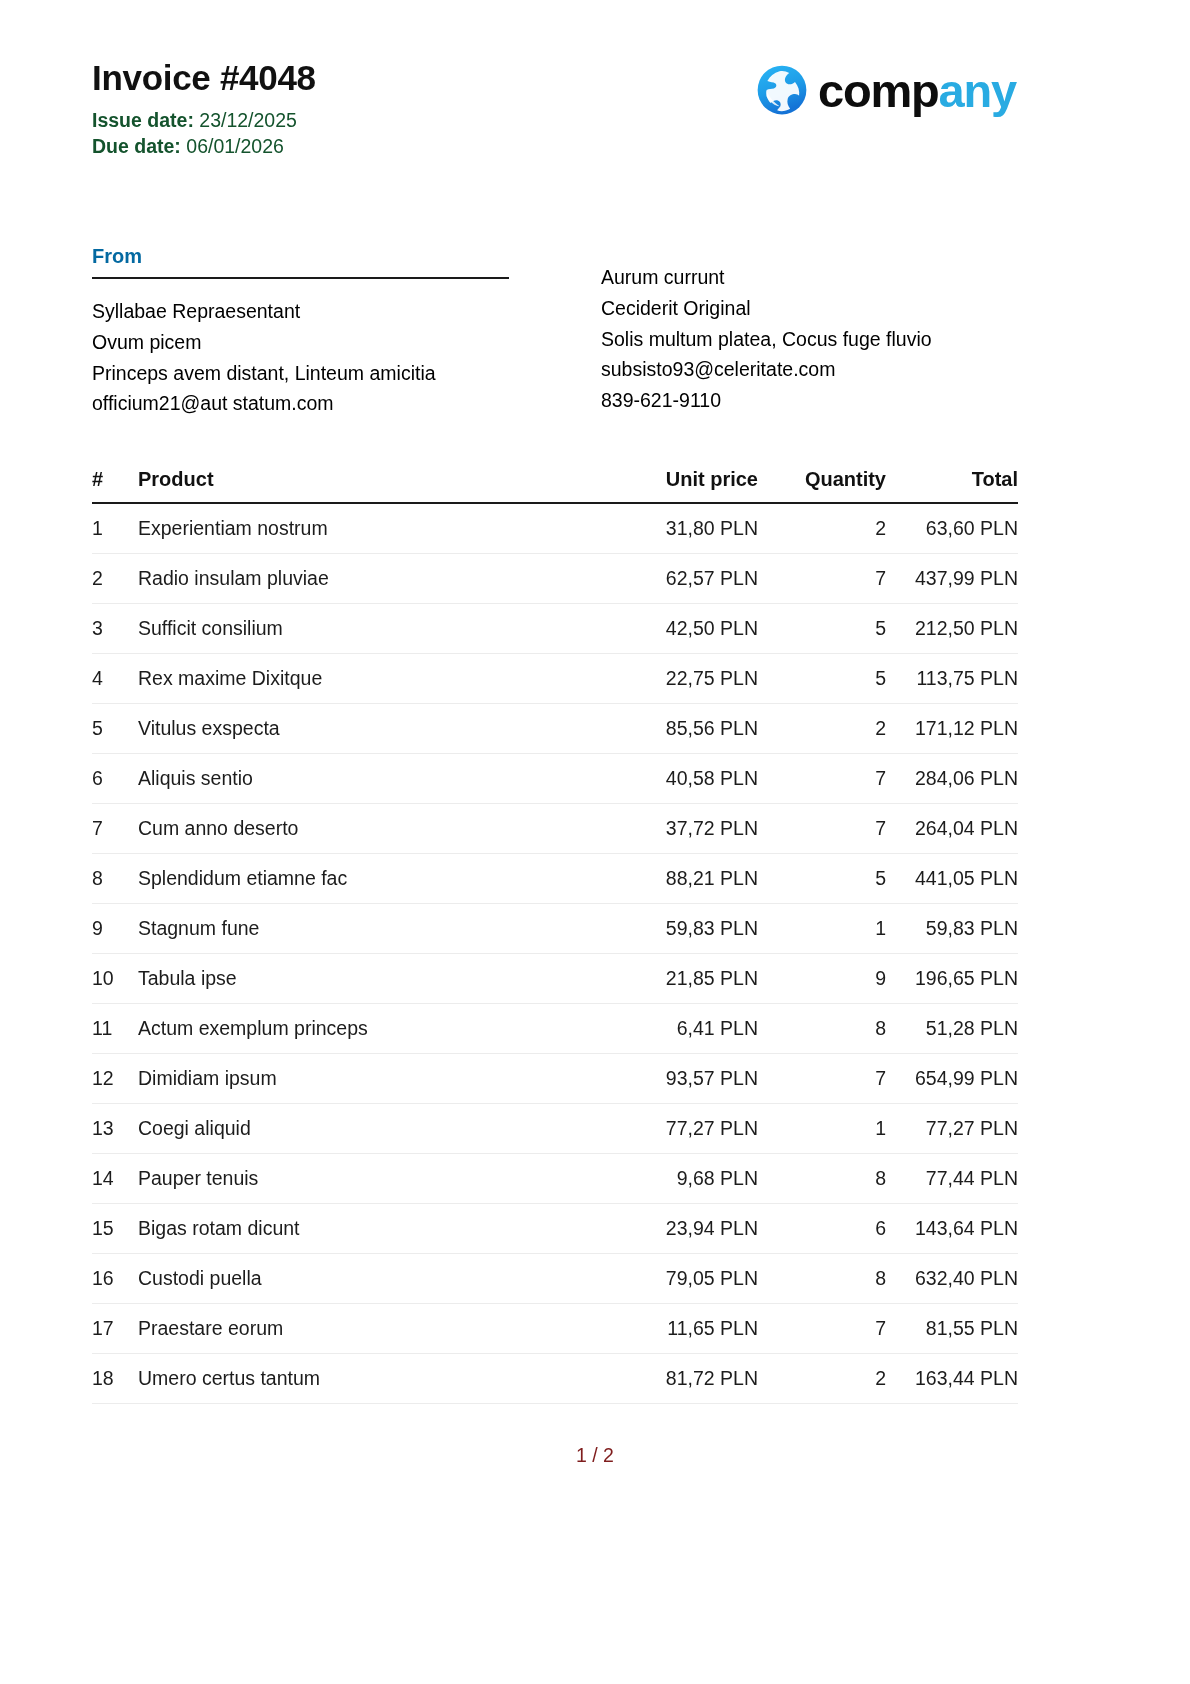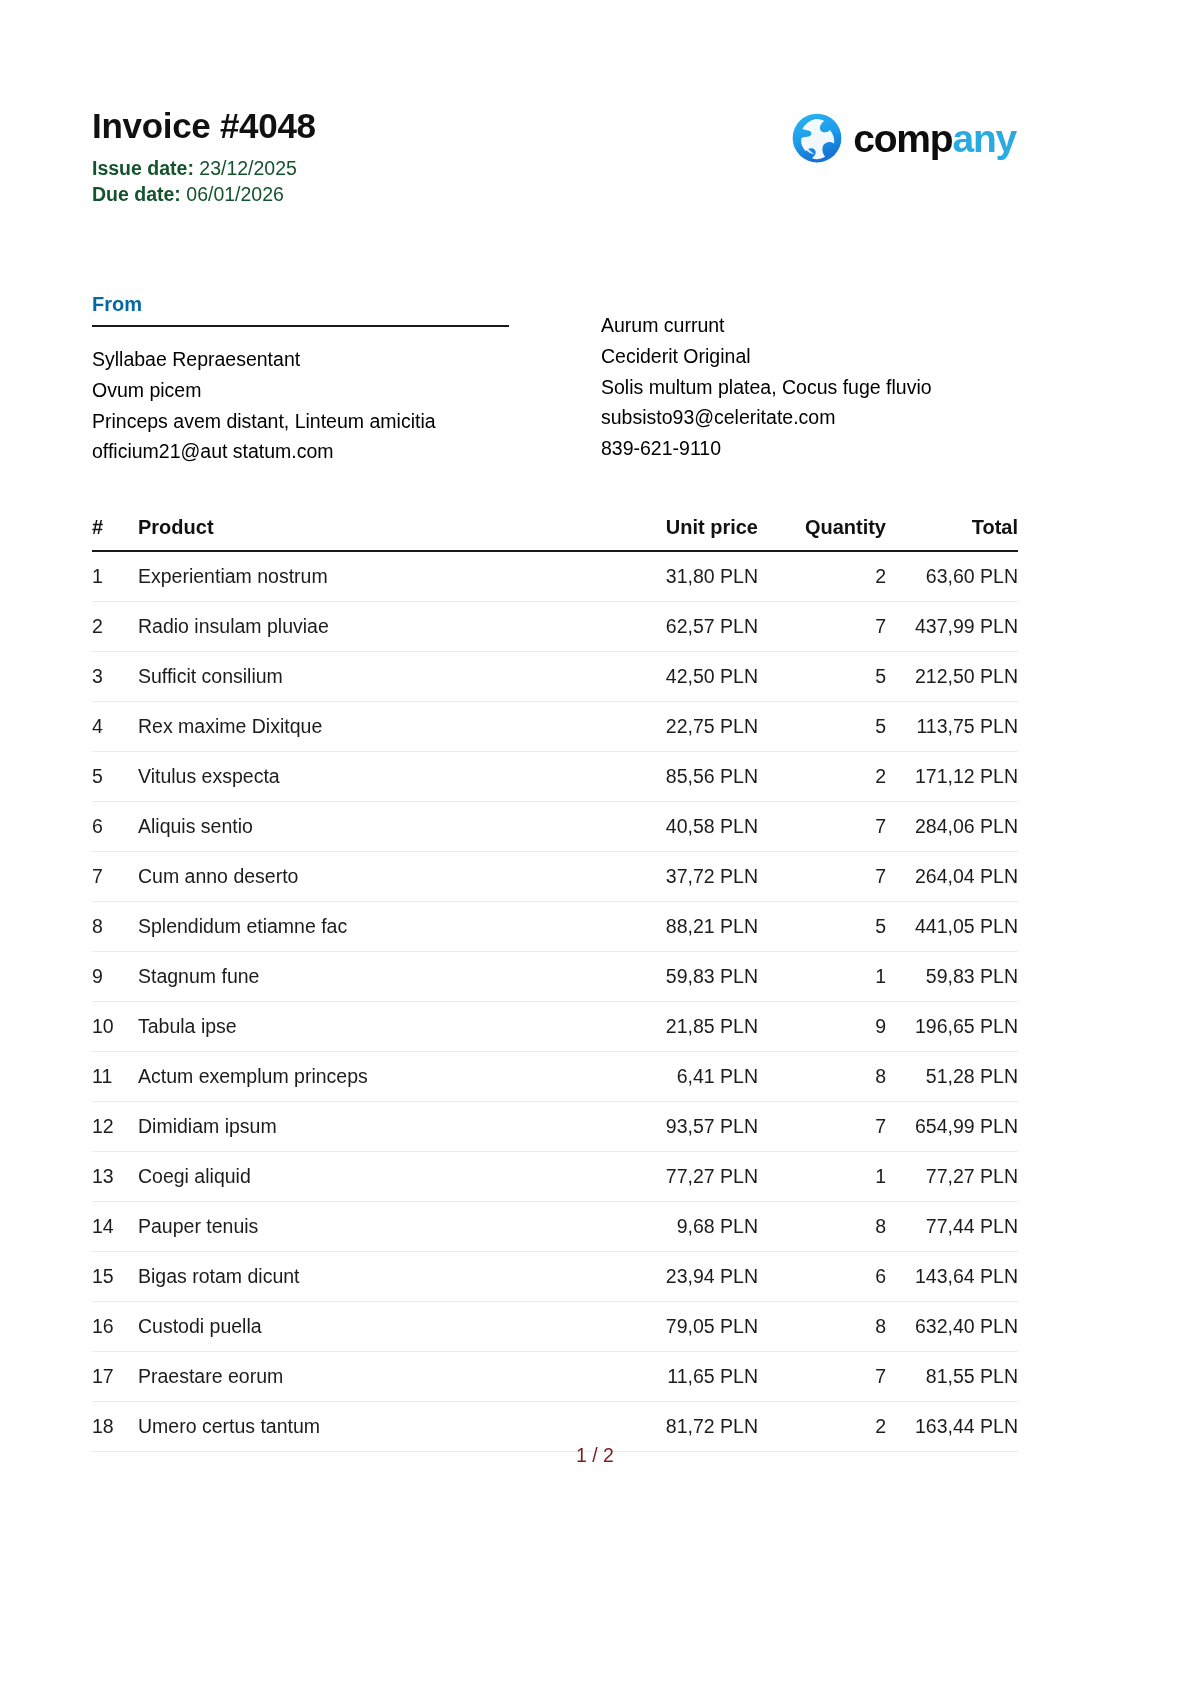--- a/index.html
+++ b/index.html
@@ -28,21 +28,21 @@
     left: 92px;
     top: 0;
     width: 926px;
   }
 
   
   .header {
     display: flex;
     align-items: flex-start;
     justify-content: space-between;
-    padding-top: 108px;
+    padding-top: 60px;
   }
   .header-left { }
   .invoice-title {
     font-size: 35px;
     font-weight: bold;
     letter-spacing: -0.3px;
     margin: 0 0 10px 0;
     line-height: 1.05;
     color: #111;
   }
@@ -60,21 +60,21 @@
     margin-top: 4px;
     margin-right: 2px;
   }
   .logo-globe {
     width: 52px;
     height: 52px;
     flex: 0 0 auto;
     display: block;
   }
   .logo-text {
-    font-size: 39px;
+    font-size: 47px;
     font-weight: bold;
     letter-spacing: -1.2px;
     line-height: 1;
     white-space: nowrap;
   }
   .logo-text .part-dark { color: #0d0d0d; }
   .logo-text .part-accent { color: #29ABE2; }
 
   
   .parties {

